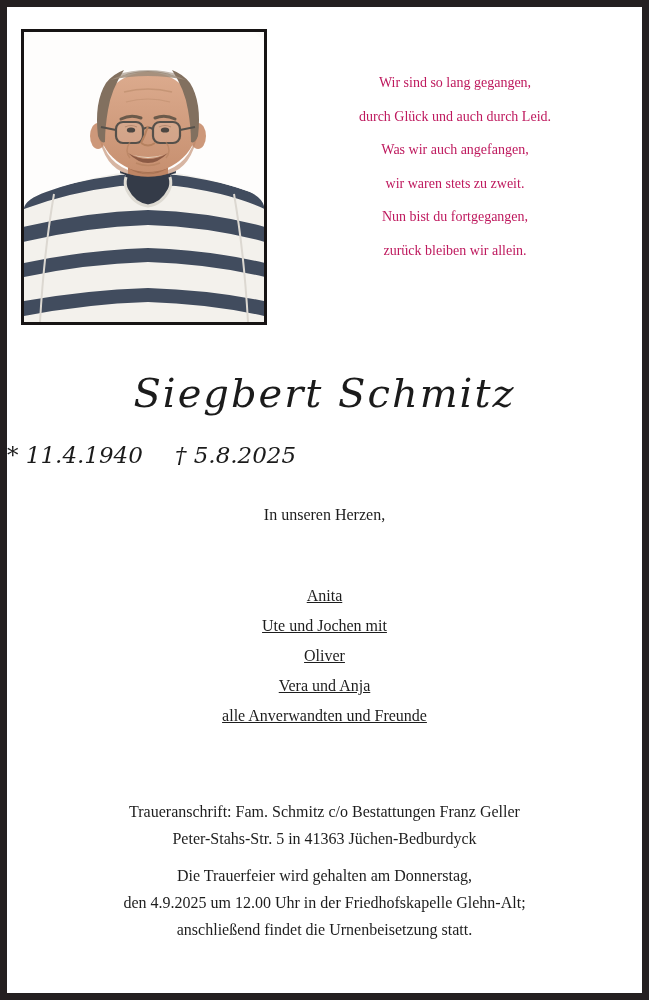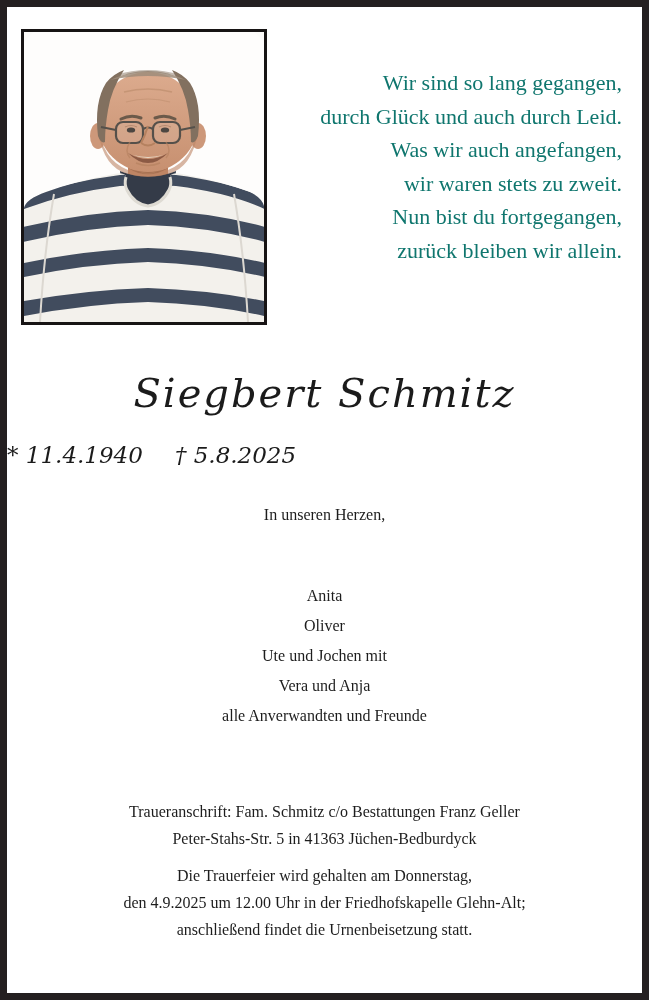--- a/index.html
+++ b/index.html
@@ -19,23 +19,23 @@
     position: absolute; left: 14px; top: 22px;
     width: 240px; height: 290px;
     border: 3px solid #171414;
     background: #fcfbf9;
   }
   .photo-frame svg { display: block; width: 100%; height: 100%; }
 
   
   .poem {
     position: absolute; left: 281px; top: 59px; width: 334px;
-    text-align: right;
-    font-size: 22px; line-height: 33.5px;
-    color: #0f766e;
+    text-align: center;
+    font-size: 14px; line-height: 33.5px;
+    color: #be185d;
     white-space: nowrap;
   }
 
   
   .name {
     position: absolute; left: 0; right: 0; top: 362px;
     text-align: center;
     font-family: "DejaVu Serif", serif;
     font-style: italic;
     font-size: 40px; line-height: 48px;
@@ -54,21 +54,21 @@
   }
 
   .block {
     position: absolute; left: 0; right: 0;
     text-align: center;
     font-size: 16px;
     color: #1d1d1d;
     white-space: nowrap;
   }
   .dedication { top: 494px; line-height: 28.5px; }
-  .mourners   { top: 574px; line-height: 30px; }
+  .mourners   { top: 574px; line-height: 30px; text-decoration: underline; }
   .address    { top: 779px; line-height: 27px; margin-top: 12px; }
   .service    { top: 855px; line-height: 27px; }
 </style>
 </head>
 <body>
 
 <div class="page">
 
   <div class="photo-frame">
     <svg viewBox="0 0 240 290" xmlns="http://www.w3.org/2000/svg" preserveAspectRatio="none">
@@ -181,22 +181,22 @@
     <span>* 11.4.1940</span>
     <span>† 5.8.2025</span>
   </div>
 
   <div class="block dedication">
     <div>In unseren Herzen,</div>
   </div>
 
   <div class="block mourners">
     <div>Anita</div>
+    <div>Ute und Jochen mit</div>
     <div>Oliver</div>
-    <div>Ute und Jochen mit</div>
     <div>Vera und Anja</div>
     <div>alle Anverwandten und Freunde</div>
   </div>
 
   <div class="block address">
     <div>Traueranschrift: Fam. Schmitz c/o Bestattungen Franz Geller</div>
     <div>Peter-Stahs-Str. 5 in 41363 Jüchen-Bedburdyck</div>
   </div>
 
   <div class="block service">

